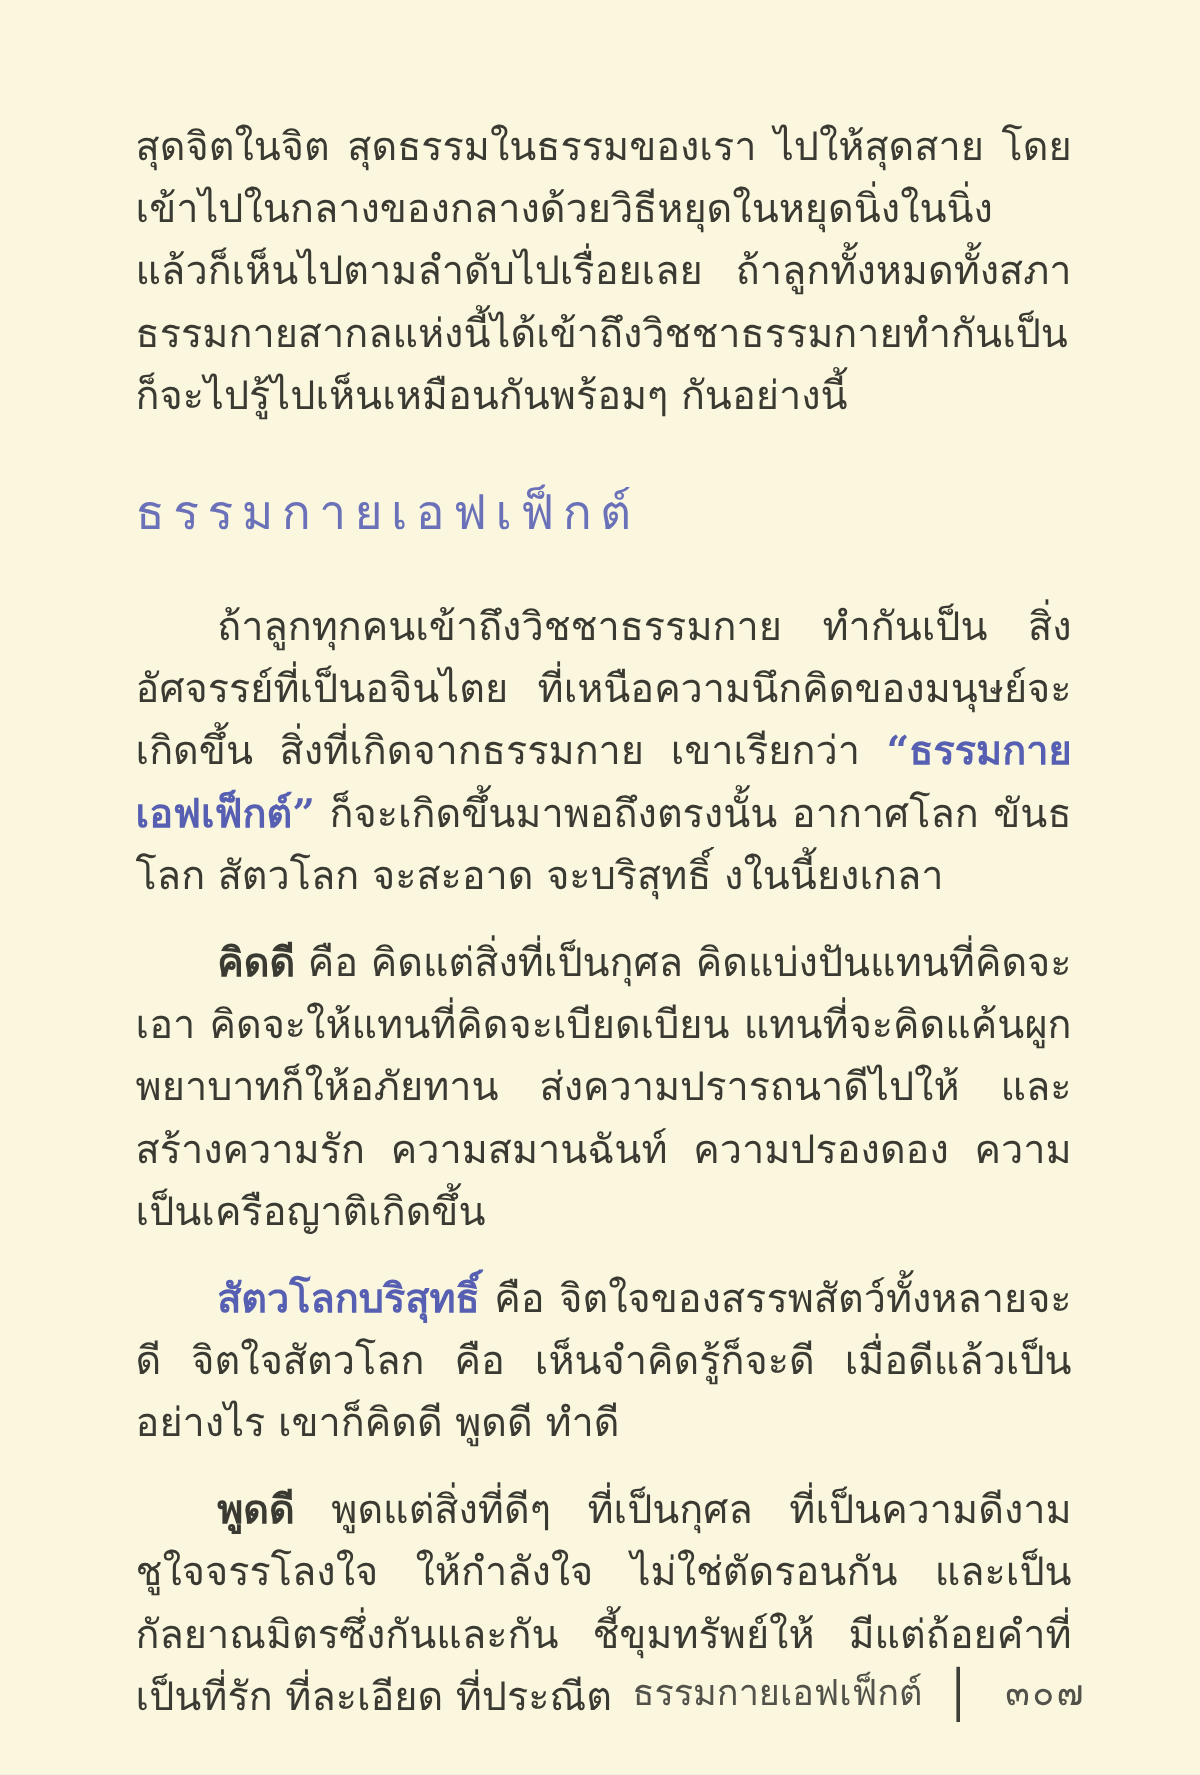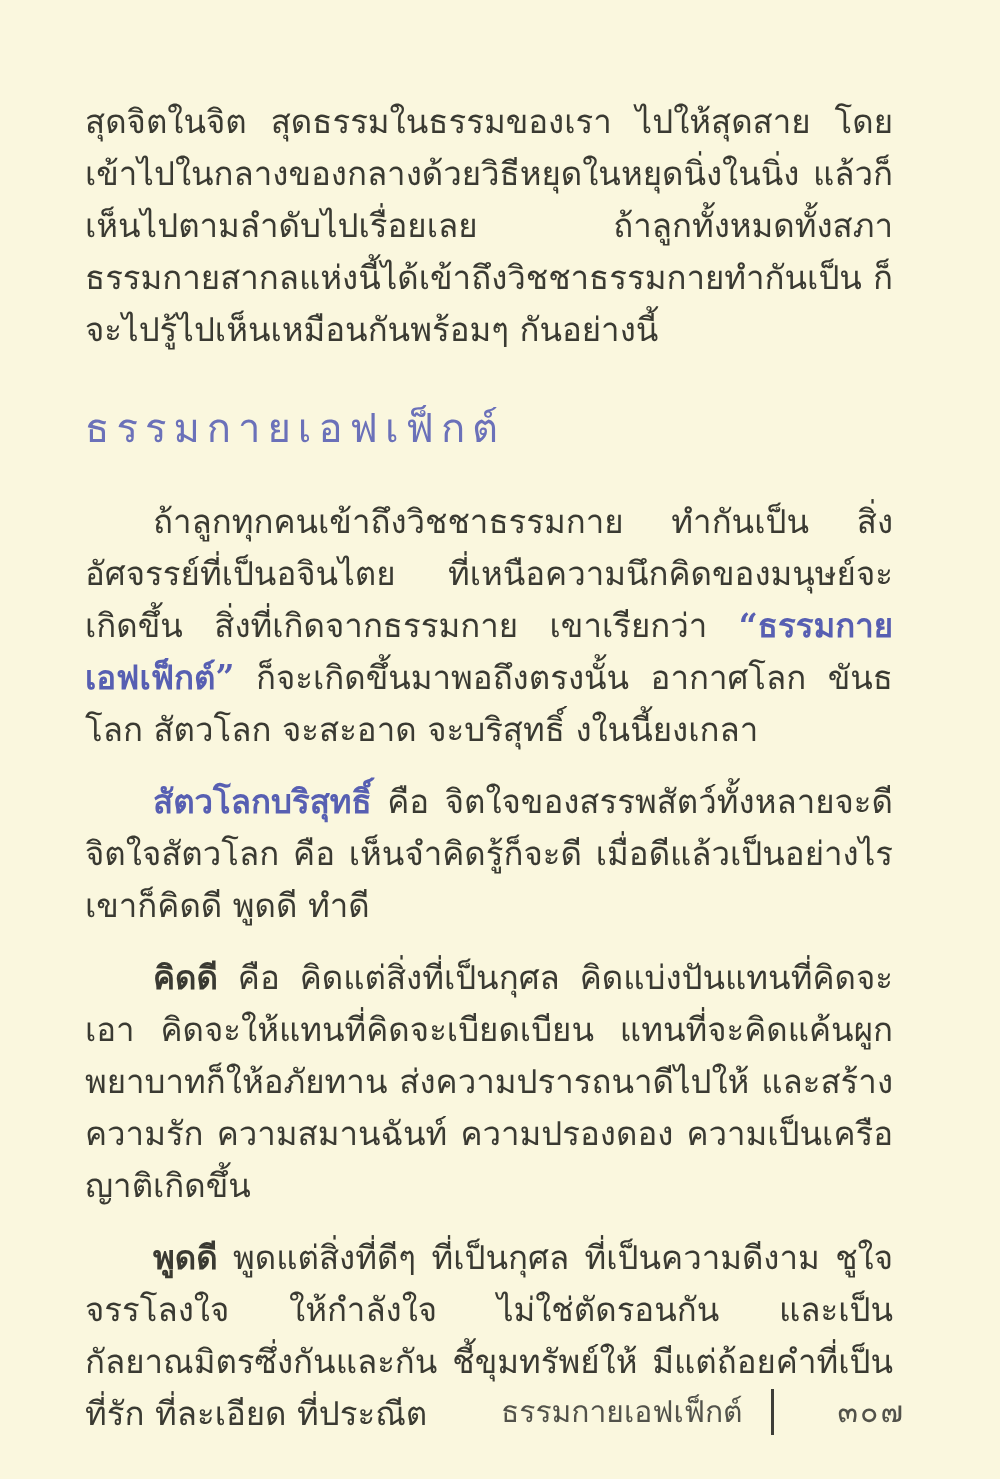--- a/index.html
+++ b/index.html
@@ -19,21 +19,21 @@
     height: 1479px;
     margin: 0 auto;
     background: var(--bg);
     color: var(--ink);
     overflow: hidden;
   }
 
   .page-body {
     position: absolute;
     top: 0; left: 0; right: 0;
-    padding: 96px 107px 0 85px;
+    padding: 96px 107px 0 113px;
   }
 
   .para {
     font-size: 33px;
     line-height: 52px;
     text-align: justify;
     margin-bottom: 20px;
     color: var(--ink);
   }
   .para.indent { text-indent: 68px; }
@@ -61,38 +61,38 @@
     font-size: 30px;
     line-height: 46px;
   }
   .footer-title { margin-right: 28px; }
   .footer-divider {
     width: 3px;
     height: 46px;
     background: #3E3E38;
     margin-right: 38px;
   }
-  .footer-page-number { letter-spacing: 2px; margin-left: 26px; }
+  .footer-page-number { letter-spacing: 2px; }
 </style>
 </head>
 <body>
 
 <div class="book-page">
 
   <div class="page-body">
     <div>
         <p class="para"><span>สุดจิตในจิต สุดธรรมในธรรมของเรา ไปให้สุดสาย โดยเข้าไปในกลางของกลางด้วยวิธีหยุดในหยุดนิ่งในนิ่ง แล้วก็เห็นไปตามลำดับไปเรื่อยเลย ถ้าลูกทั้งหมดทั้งสภาธรรมกายสากลแห่งนี้ได้เข้าถึงวิชชาธรรมกายทำกันเป็น ก็จะไปรู้ไปเห็นเหมือนกันพร้อมๆ กันอย่างนี้</span></p>
       </div>
 
     <h2 class="section-heading">ธรรมกายเอฟเฟ็กต์</h2>
 
     <div>
         <p class="para indent"><span>ถ้าลูกทุกคนเข้าถึงวิชชาธรรมกาย ทำกันเป็น สิ่งอัศจรรย์ที่เป็นอจินไตย ที่เหนือความนึกคิดของมนุษย์จะเกิดขึ้น สิ่งที่เกิดจากธรรมกาย เขาเรียกว่า </span><span class="seg-bold-purple">“ธรรมกายเอฟเฟ็กต์”</span><span> ก็จะเกิดขึ้นมาพอถึงตรงนั้น อากาศโลก ขันธโลก สัตวโลก จะสะอาด จะบริสุทธิ์ งในนี้ยงเกลา</span></p>
+        <p class="para indent"><span class="seg-bold">คิดดี</span><span> คือ คิดแต่สิ่งที่เป็นกุศล คิดแบ่งปันแทนที่คิดจะเอา คิดจะให้แทนที่คิดจะเบียดเบียน แทนที่จะคิดแค้นผูกพยาบาทก็ให้อภัยทาน ส่งความปรารถนาดีไปให้ และสร้างความรัก ความสมานฉันท์ ความปรองดอง ความเป็นเครือญาติเกิดขึ้น</span></p>
         <p class="para indent"><span class="seg-bold-purple">สัตวโลกบริสุทธิ์</span><span> คือ จิตใจของสรรพสัตว์ทั้งหลายจะดี จิตใจสัตวโลก คือ เห็นจำคิดรู้ก็จะดี เมื่อดีแล้วเป็นอย่างไร เขาก็คิดดี พูดดี ทำดี</span></p>
-        <p class="para indent"><span class="seg-bold">คิดดี</span><span> คือ คิดแต่สิ่งที่เป็นกุศล คิดแบ่งปันแทนที่คิดจะเอา คิดจะให้แทนที่คิดจะเบียดเบียน แทนที่จะคิดแค้นผูกพยาบาทก็ให้อภัยทาน ส่งความปรารถนาดีไปให้ และสร้างความรัก ความสมานฉันท์ ความปรองดอง ความเป็นเครือญาติเกิดขึ้น</span></p>
         <p class="para indent"><span class="seg-bold">พูดดี</span><span> พูดแต่สิ่งที่ดีๆ ที่เป็นกุศล ที่เป็นความดีงาม ชูใจจรรโลงใจ ให้กำลังใจ ไม่ใช่ตัดรอนกัน และเป็นกัลยาณมิตรซึ่งกันและกัน ชี้ขุมทรัพย์ให้ มีแต่ถ้อยคำที่เป็นที่รัก ที่ละเอียด ที่ประณีต</span></p>
       </div>
   </div>
 
   <div class="page-footer">
     <span class="footer-title">ธรรมกายเอฟเฟ็กต์</span>
     <span class="footer-divider"></span>
     <span class="footer-page-number">๓๐๗</span>
   </div>
 

